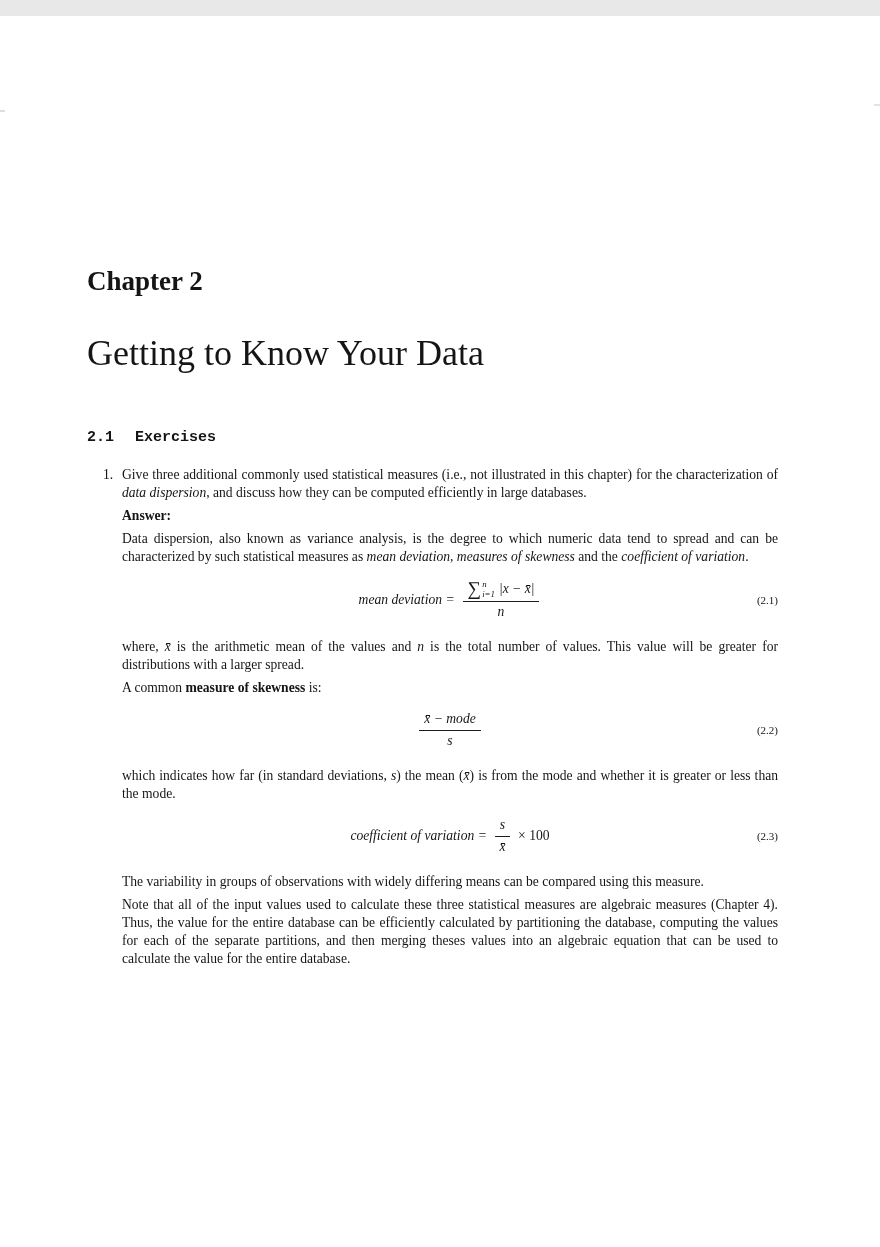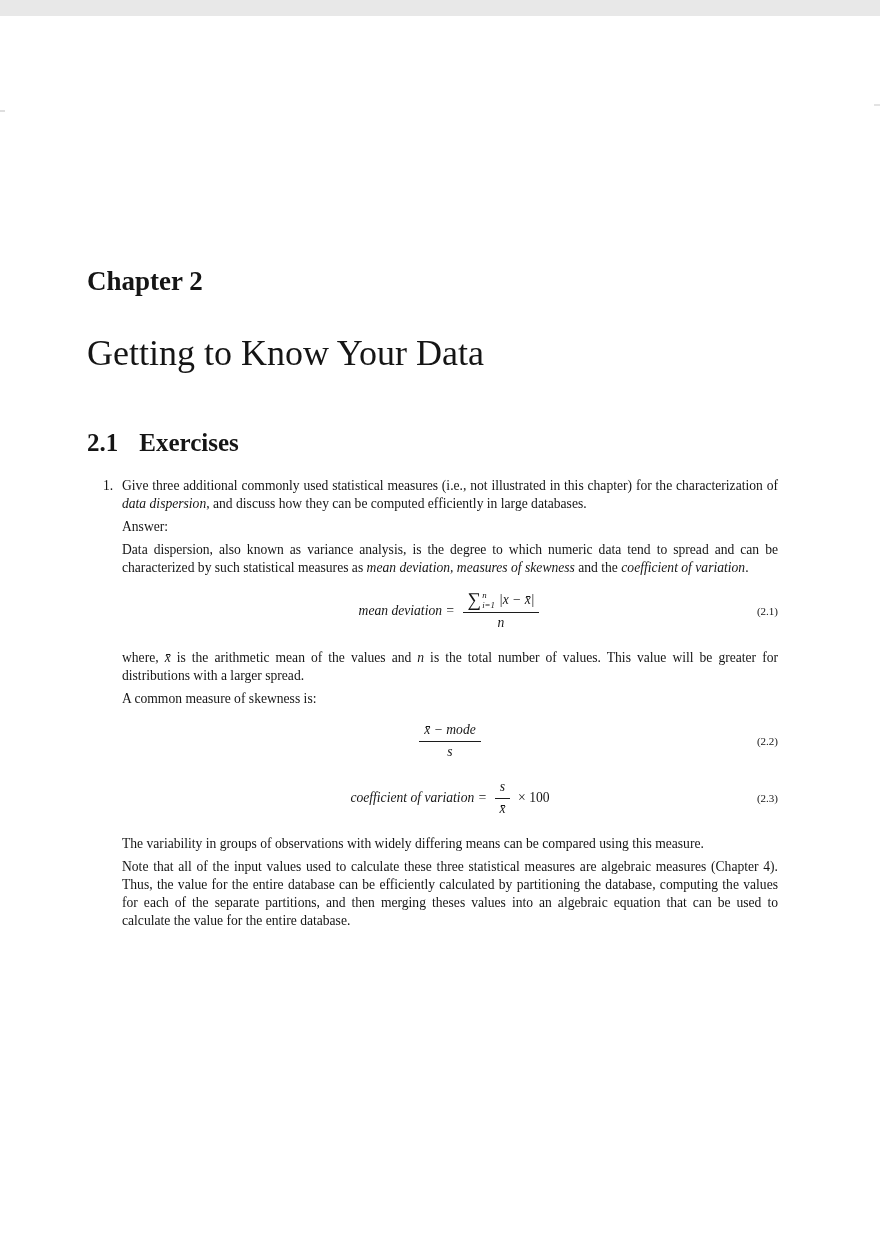--- a/index.html
+++ b/index.html
@@ -9,30 +9,30 @@
     width:880px;height:1247px;
     background:#ffffff;
     font-family:"Liberation Serif", serif;
     color:#151515;
     overflow:hidden;
     margin:16px auto;
   }
   .content{position:absolute;left:87px;top:250px;width:691px;}
   .chapter-label{font-size:27px;font-weight:bold;margin:0 0 37px 0;}
   .chapter-title{font-size:36px;font-weight:normal;margin:0 0 55px 0;line-height:1.1;}
-  .section-heading{font-size:25px;font-weight:bold;margin:0 0 20px 0;display:flex;}
+  .section-heading{font-size:15px;font-weight:bold;margin:0 0 20px 0;display:flex;font-family:Liberation Mono, monospace;}
   .section-number{margin-right:21px;}
   .exercise{display:flex;padding-left:16px;font-size:13.6px;line-height:18px;}
   .ex-num{width:19px;flex:none;}
   .ex-body{flex:1;min-width:0;}
   .par{margin:0 0 5px 0;text-align:justify;}
   .par:last-child{margin-bottom:0;}
   .answer-label{margin:2px 0 5px 0;}
   .i{font-style:italic;}
-  .b{font-weight:normal;}
+  .b{font-weight:bold;}
   
   .equation{position:relative;display:flex;justify-content:center;align-items:center;margin:13px 0 17px 0;}
   .eq-main{display:inline-flex;align-items:center;font-size:13.6px;white-space:nowrap;}
   .eq-lhs{margin-right:6px;}
   .eq-rhs{margin-left:6px;}
   .frac{display:inline-flex;flex-direction:column;align-items:center;margin:0 2px;}
   .frac .num{display:inline-flex;align-items:center;padding:0 5px 2px 5px;white-space:nowrap;}
   .frac .den{display:block;align-self:stretch;text-align:center;border-top:1px solid #1c1c1c;padding-top:1px;}
   .sum{font-size:19px;line-height:1;font-style:normal;margin-right:1px;}
   .limits{display:inline-flex;flex-direction:column;justify-content:center;font-size:8.8px;line-height:1.15;margin-right:4px;text-align:left;}
@@ -98,20 +98,21 @@
             <span class="frac">
               <span class="num">
                 <span class="i">x̄ − mode</span>
               </span>
               <span class="den i">s</span>
             </span>
           </span>
           <span class="eq-tag">(2.2)</span>
         </div>
 
+        <p class="par"><span>which indicates how far (in standard deviations, </span><span class="i">s</span><span>) the mean (</span><span class="i">x̄</span><span>) is from the mode and whether it is greater or less than the mode.</span></p>
 
 
         <div class="equation">
           <span class="eq-main">
             <span class="eq-lhs i">coefficient of variation =</span>
             <span class="frac">
               <span class="num">
                 <span class="i">s</span>
               </span>
               <span class="den i">x̄</span>

